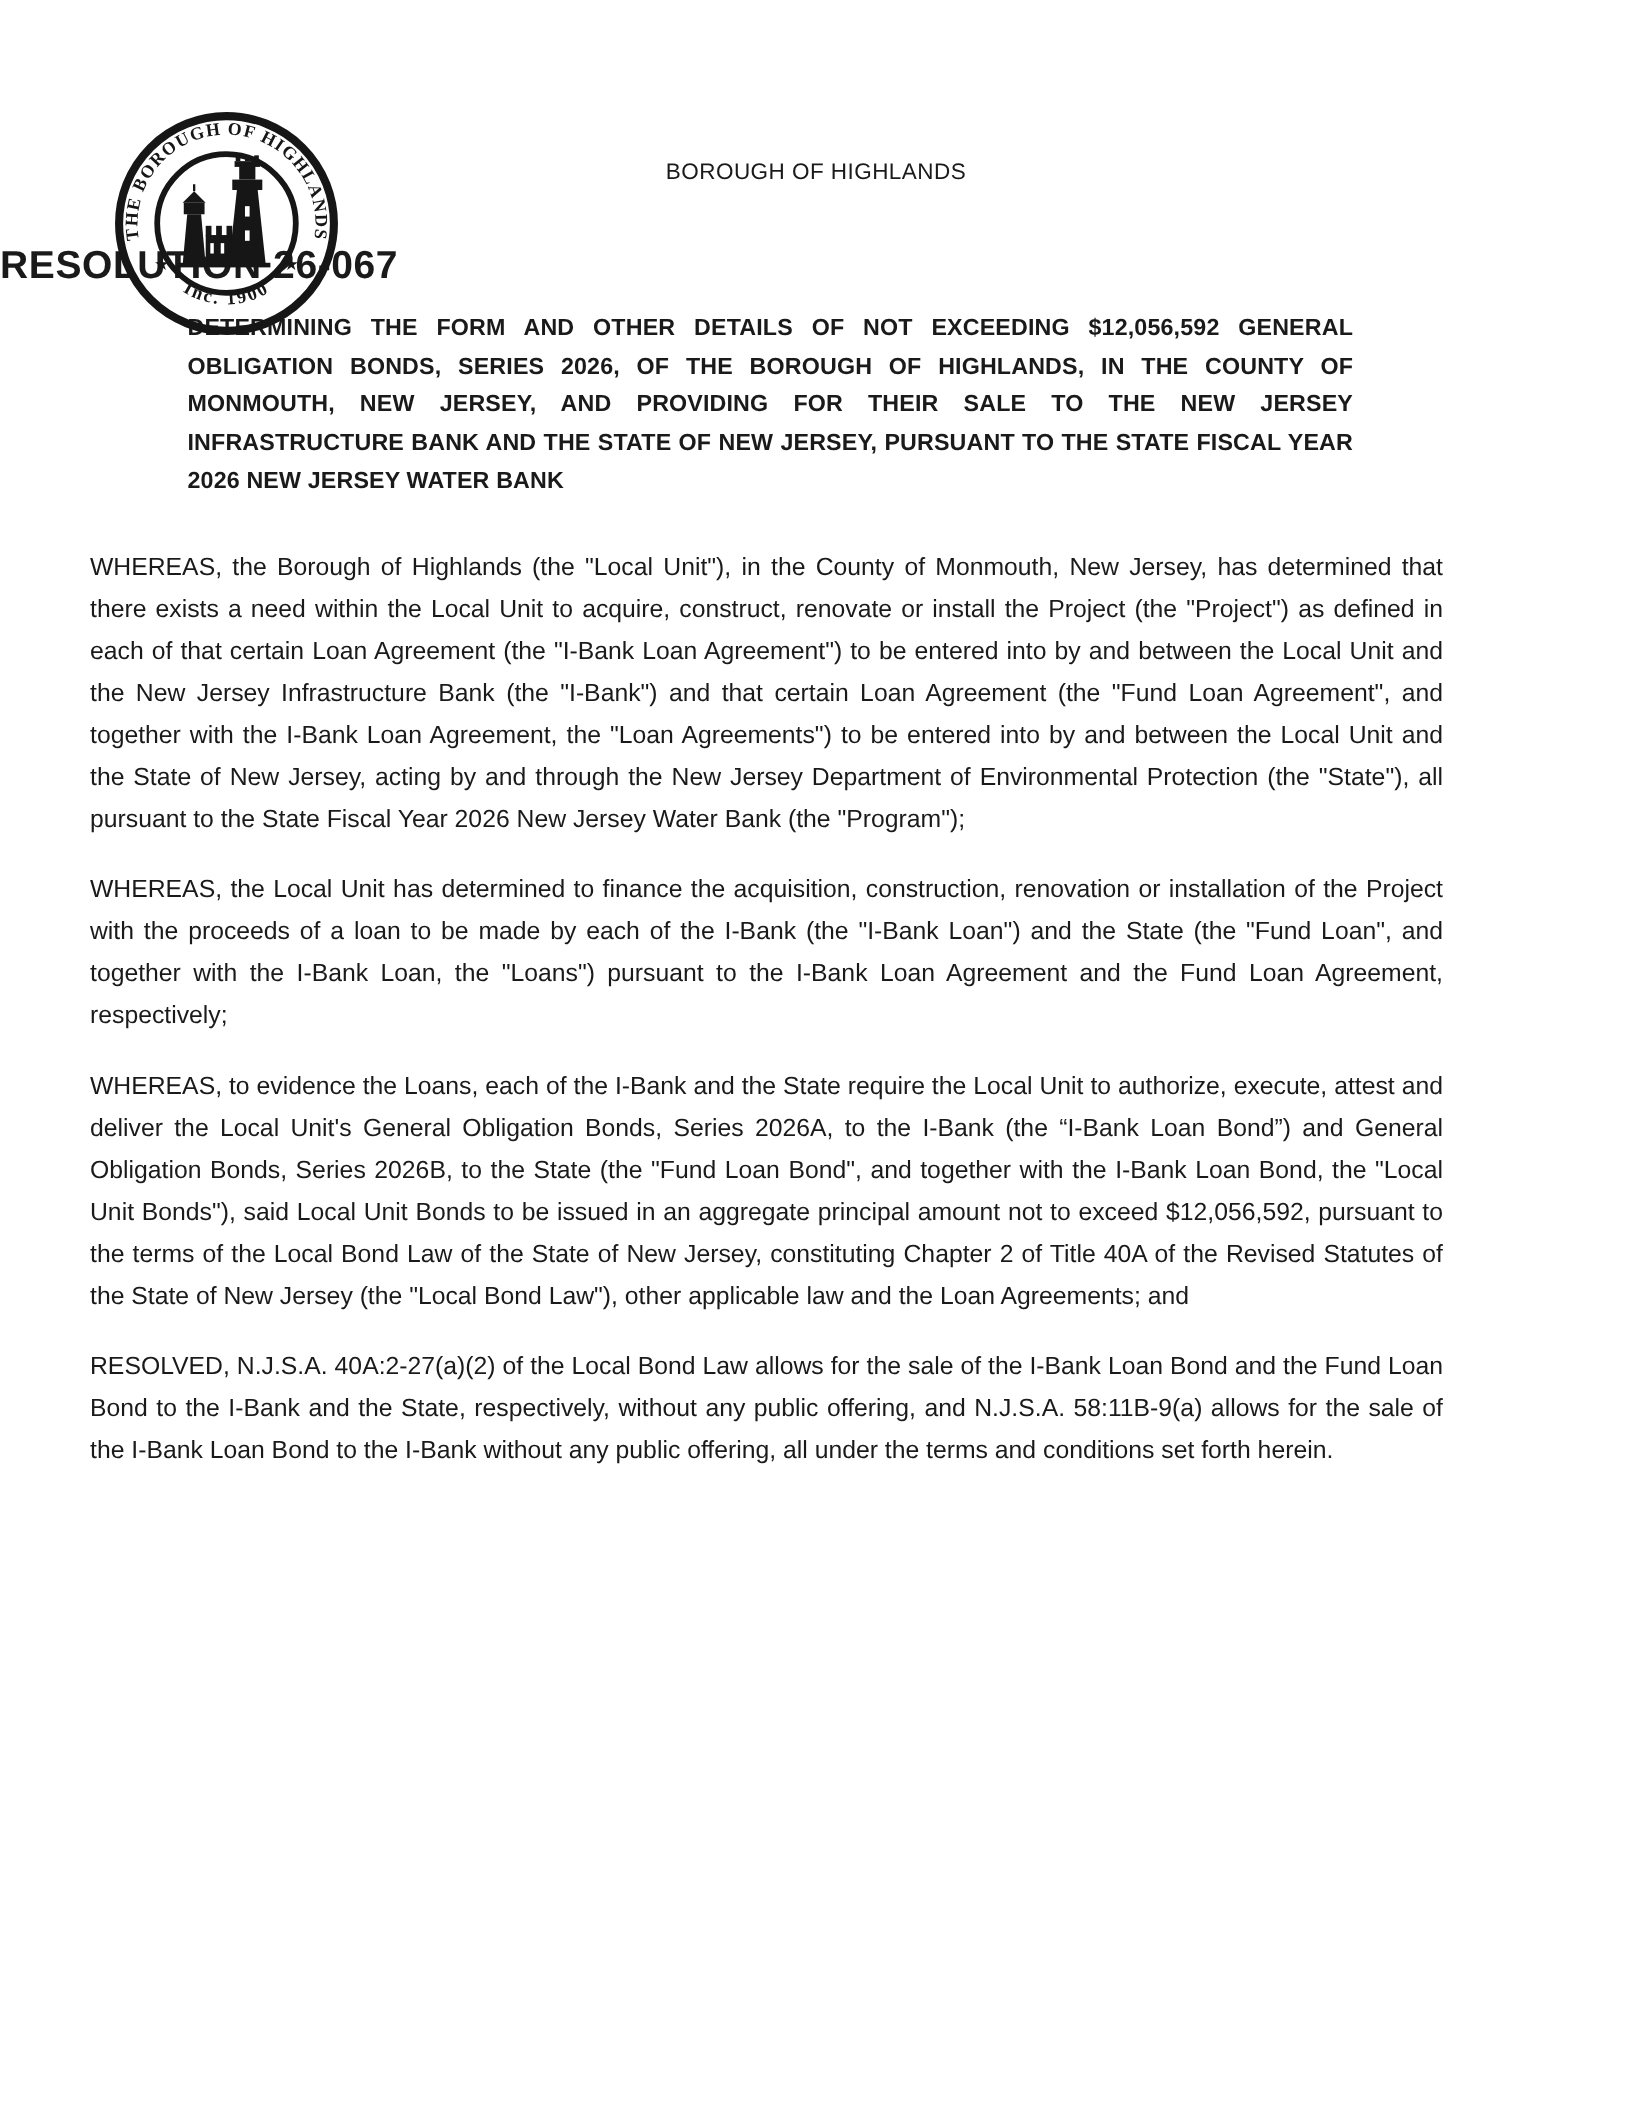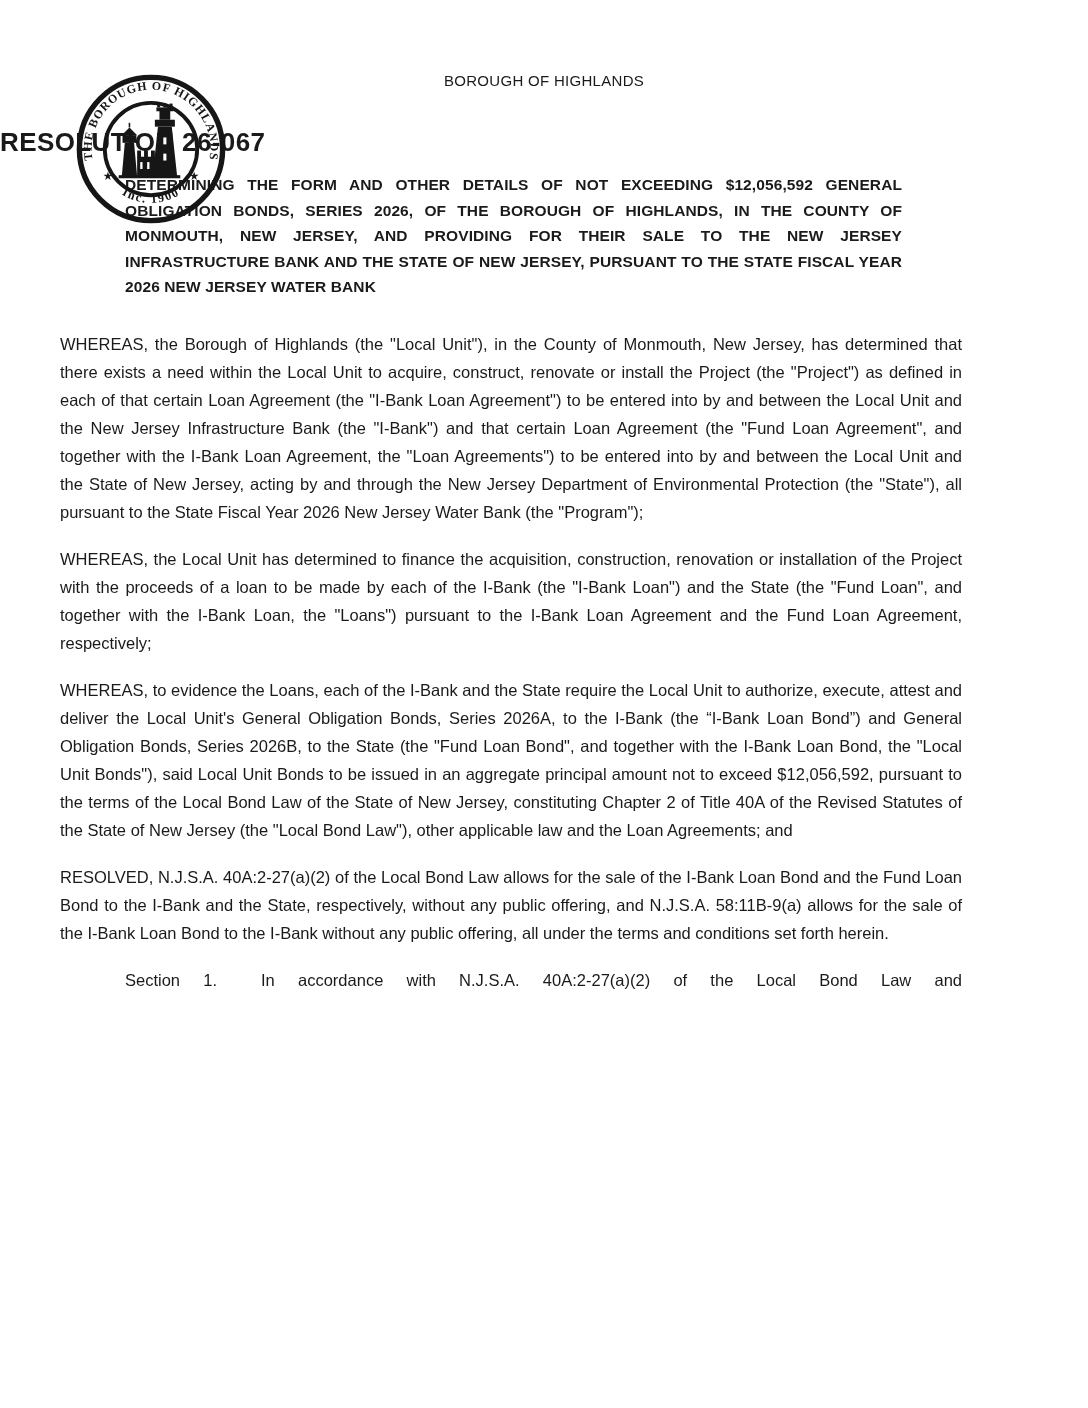--- a/index.html
+++ b/index.html
@@ -18,21 +18,21 @@
 
   .seal {
     position: absolute;
     left: 74px;
     top: 72px;
     width: 154px;
     height: 154px;
   }
 
   .doc-header {
-    padding-top: 68px;
+    padding-top: 102px;
     text-align: center;
     font-size: 15px;
     line-height: 26px;
     letter-spacing: 0.3px;
   }
 
   .doc-title {
     margin-top: 31px;
     text-align: left;
     font-size: 26px;
@@ -146,19 +146,16 @@
 
       <p class="para">
         <strong>WHEREAS,</strong><span> to evidence the Loans, each of the I-Bank and the State require the Local Unit to authorize, execute, attest and deliver the Local Unit's General Obligation Bonds, Series 2026A, to the I-Bank (the “I-Bank Loan Bond”) and General Obligation Bonds, Series 2026B, to the State (the "Fund Loan Bond", and together with the I-Bank Loan Bond, the "Local Unit Bonds"), said Local Unit Bonds to be issued in an aggregate principal amount not to exceed $12,056,592, pursuant to the terms of the Local Bond Law of the State of New Jersey, constituting Chapter 2 of Title 40A of the Revised Statutes of the State of New Jersey (the "Local Bond Law"), other applicable law and the Loan Agreements; and</span>
       </p>
 
       <p class="para">
         <strong>RESOLVED</strong><span>, N.J.S.A. 40A:2-27(a)(2) of the Local Bond Law allows for the sale of the I-Bank Loan Bond and the Fund Loan Bond to the I-Bank and the State, respectively, without any public offering, and N.J.S.A. 58:11B-9(a) allows for the sale of the I-Bank Loan Bond to the I-Bank without any public offering, all under the terms and conditions set forth herein.</span>
       </p>
 
 
-      <p class="para section-para">
-        <span class="section-indent"></span><strong>Section 1.</strong><span class="tab-space"></span><span>In accordance with N.J.S.A. 40A:2-27(a)(2) of the Local Bond Law and</span>
-      </p>
     </div>
 
   </div>
 </div>
 
 </body></html>

